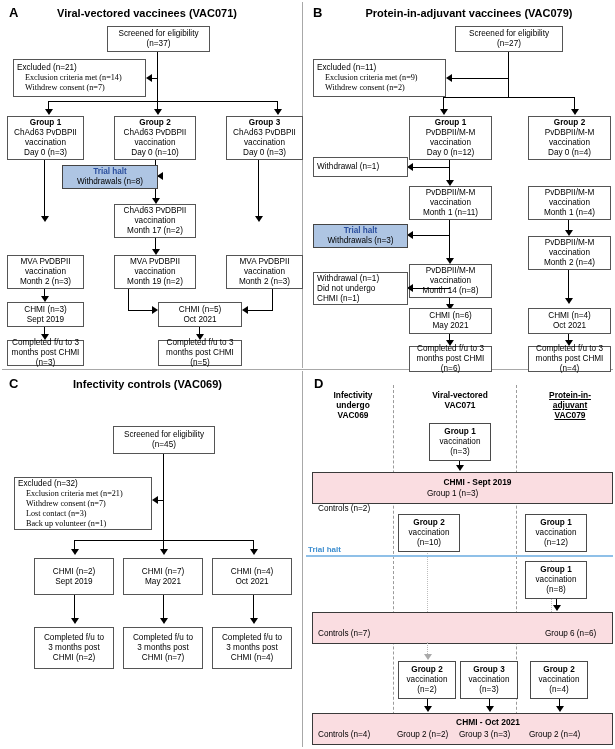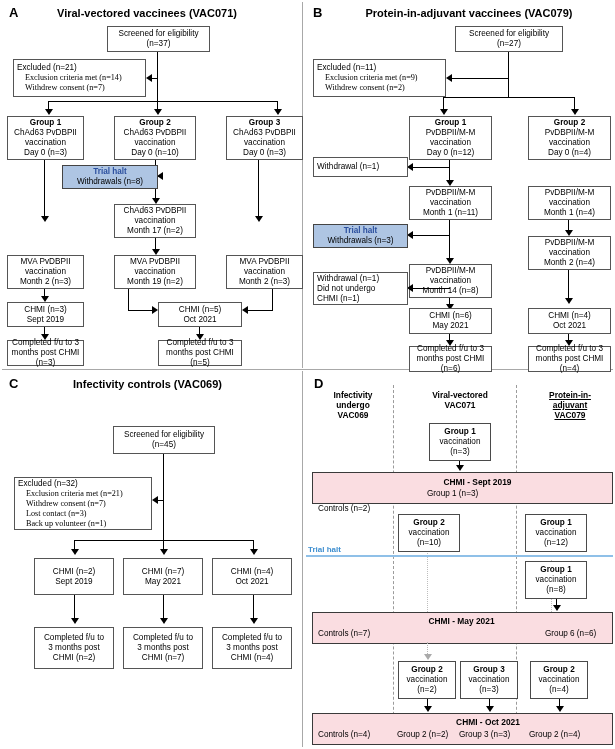--- a/index.html
+++ b/index.html
@@ -411,21 +411,20 @@
 
   <div class="abs dbox" style="left:525px;top:561px;width:62px;height:38px;">
     <span class="ln b">Group 1</span>
     <span class="ln">vaccination</span>
     <span class="ln">(n=8)</span>
   </div>
   <div class="abs vline" style="left:556px;top:599px;height:8px;"></div>
   <div class="abs arrow-d" style="left:552.5px;top:605px;"></div>
 
   <div class="chmi-bar" style="left:312px;top:612px;width:299px;height:30px;"></div>
-  <div class="chmi-title" style="left:312px;width:299px;top:616px;">CHMI - May 2021</div>
   <div class="chmi-cell" style="left:318px;top:629px;">Controls (n=7)</div>
   <div class="chmi-cell" style="left:545px;top:629px;">Group 6 (n=6)</div>
 
   <div class="abs vline dotg" style="left:427px;top:642px;height:14px;"></div>
   <div class="abs arrow-d g" style="left:423.5px;top:654px;"></div>
 
   <div class="abs dbox" style="left:398px;top:661px;width:58px;height:38px;">
     <span class="ln b">Group 2</span>
     <span class="ln">vaccination</span>
     <span class="ln">(n=2)</span>

